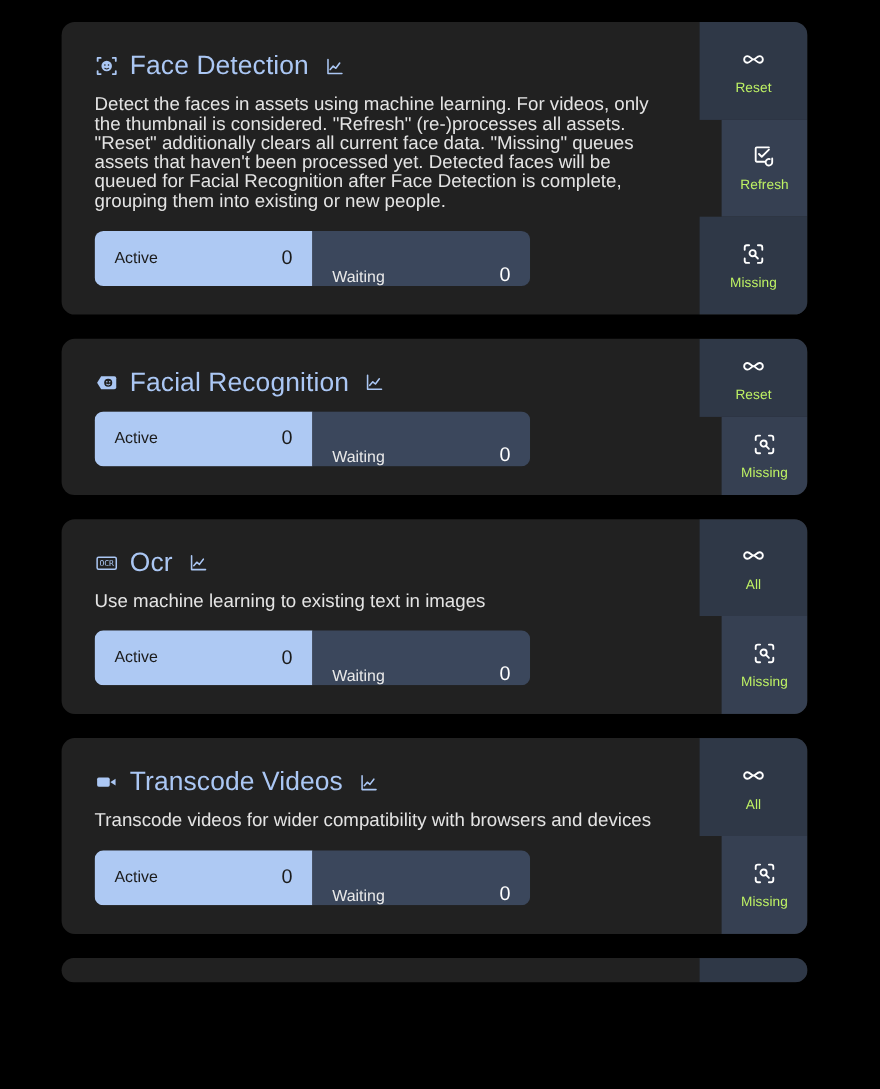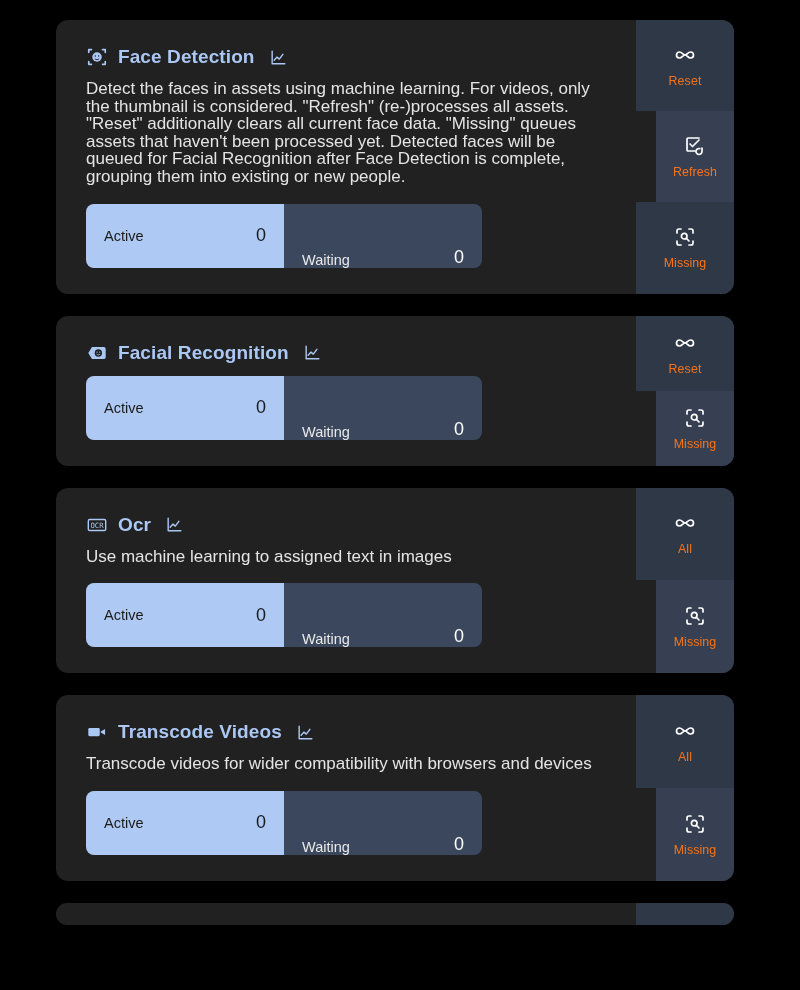--- a/index.html
+++ b/index.html
@@ -42,22 +42,22 @@
   }
   .title-icon {
     width: 22px;
     height: 22px;
     display: block;
     flex-shrink: 0;
     color: #abc7f4;
   }
   .title-icon svg { display: block; width: 22px; height: 22px; }
   .card-title {
-    font-size: 19px;
-    font-weight: bold;
+    font-size: 24px;
+    font-weight: normal;
     color: #abc7f4;
     letter-spacing: 0.1px;
     white-space: nowrap;
   }
   .chart-icon {
     width: 19px;
     height: 19px;
     margin-left: 4px;
     color: #abc7f4;
     flex-shrink: 0;
@@ -68,21 +68,21 @@
     line-height: 17.6px;
     color: #e4e4e4;
     max-width: 522px;
     margin-bottom: 18px;
   }
   .stats-row {
     display: flex;
     border-radius: 8px;
     overflow: hidden;
     width: 396px;
-    height: 64px;
+    height: 50px;
   }
   .stat {
     flex: 1 1 50%;
     display: flex;
     align-items: center;
     justify-content: space-between;
     padding: 0 18px;
     font-size: 14.5px;
   }
   .stat-active {
@@ -114,21 +114,21 @@
     color: #ffffff;
     cursor: pointer;
     min-height: 0;
   }
   .action-btn.shade-a { background: #2f3847; }
   .action-btn.shade-b { background: #364052; margin-left: 20px; }
   .action-icon { width: 24px; height: 24px; }
   .action-icon svg { display: block; width: 24px; height: 24px; }
   .action-label {
     font-size: 12.4px;
-    color: #f97316;
+    color: #bef264;
     letter-spacing: 0.1px;
   }
   .partial-card { height: 22px; }
 </style>
 </head>
 <body>
 
 <div class="page">
 
   <div class="job-card">
@@ -259,21 +259,21 @@
           </svg>
         </span>
         <span class="card-title">Ocr</span>
         <span class="chart-icon">
           <svg viewBox="0 0 24 24" fill="none" stroke="currentColor" stroke-width="1.8" stroke-linecap="round" stroke-linejoin="round">
             <path d="M4 4v16h16"></path>
             <path d="M6.5 15.5l3.5-4 3 2.5 4.5-6"></path>
           </svg>
         </span>
       </div>
-      <div class="card-desc">Use machine learning to assigned text in images</div>
+      <div class="card-desc">Use machine learning to existing text in images</div>
       <div class="stats-row">
         <div class="stat stat-active">
           <span>Active</span>
           <span class="stat-value">0</span>
         </div>
         <div class="stat stat-waiting">
           <span>Waiting</span>
           <span class="stat-value">0</span>
         </div>
       </div>

